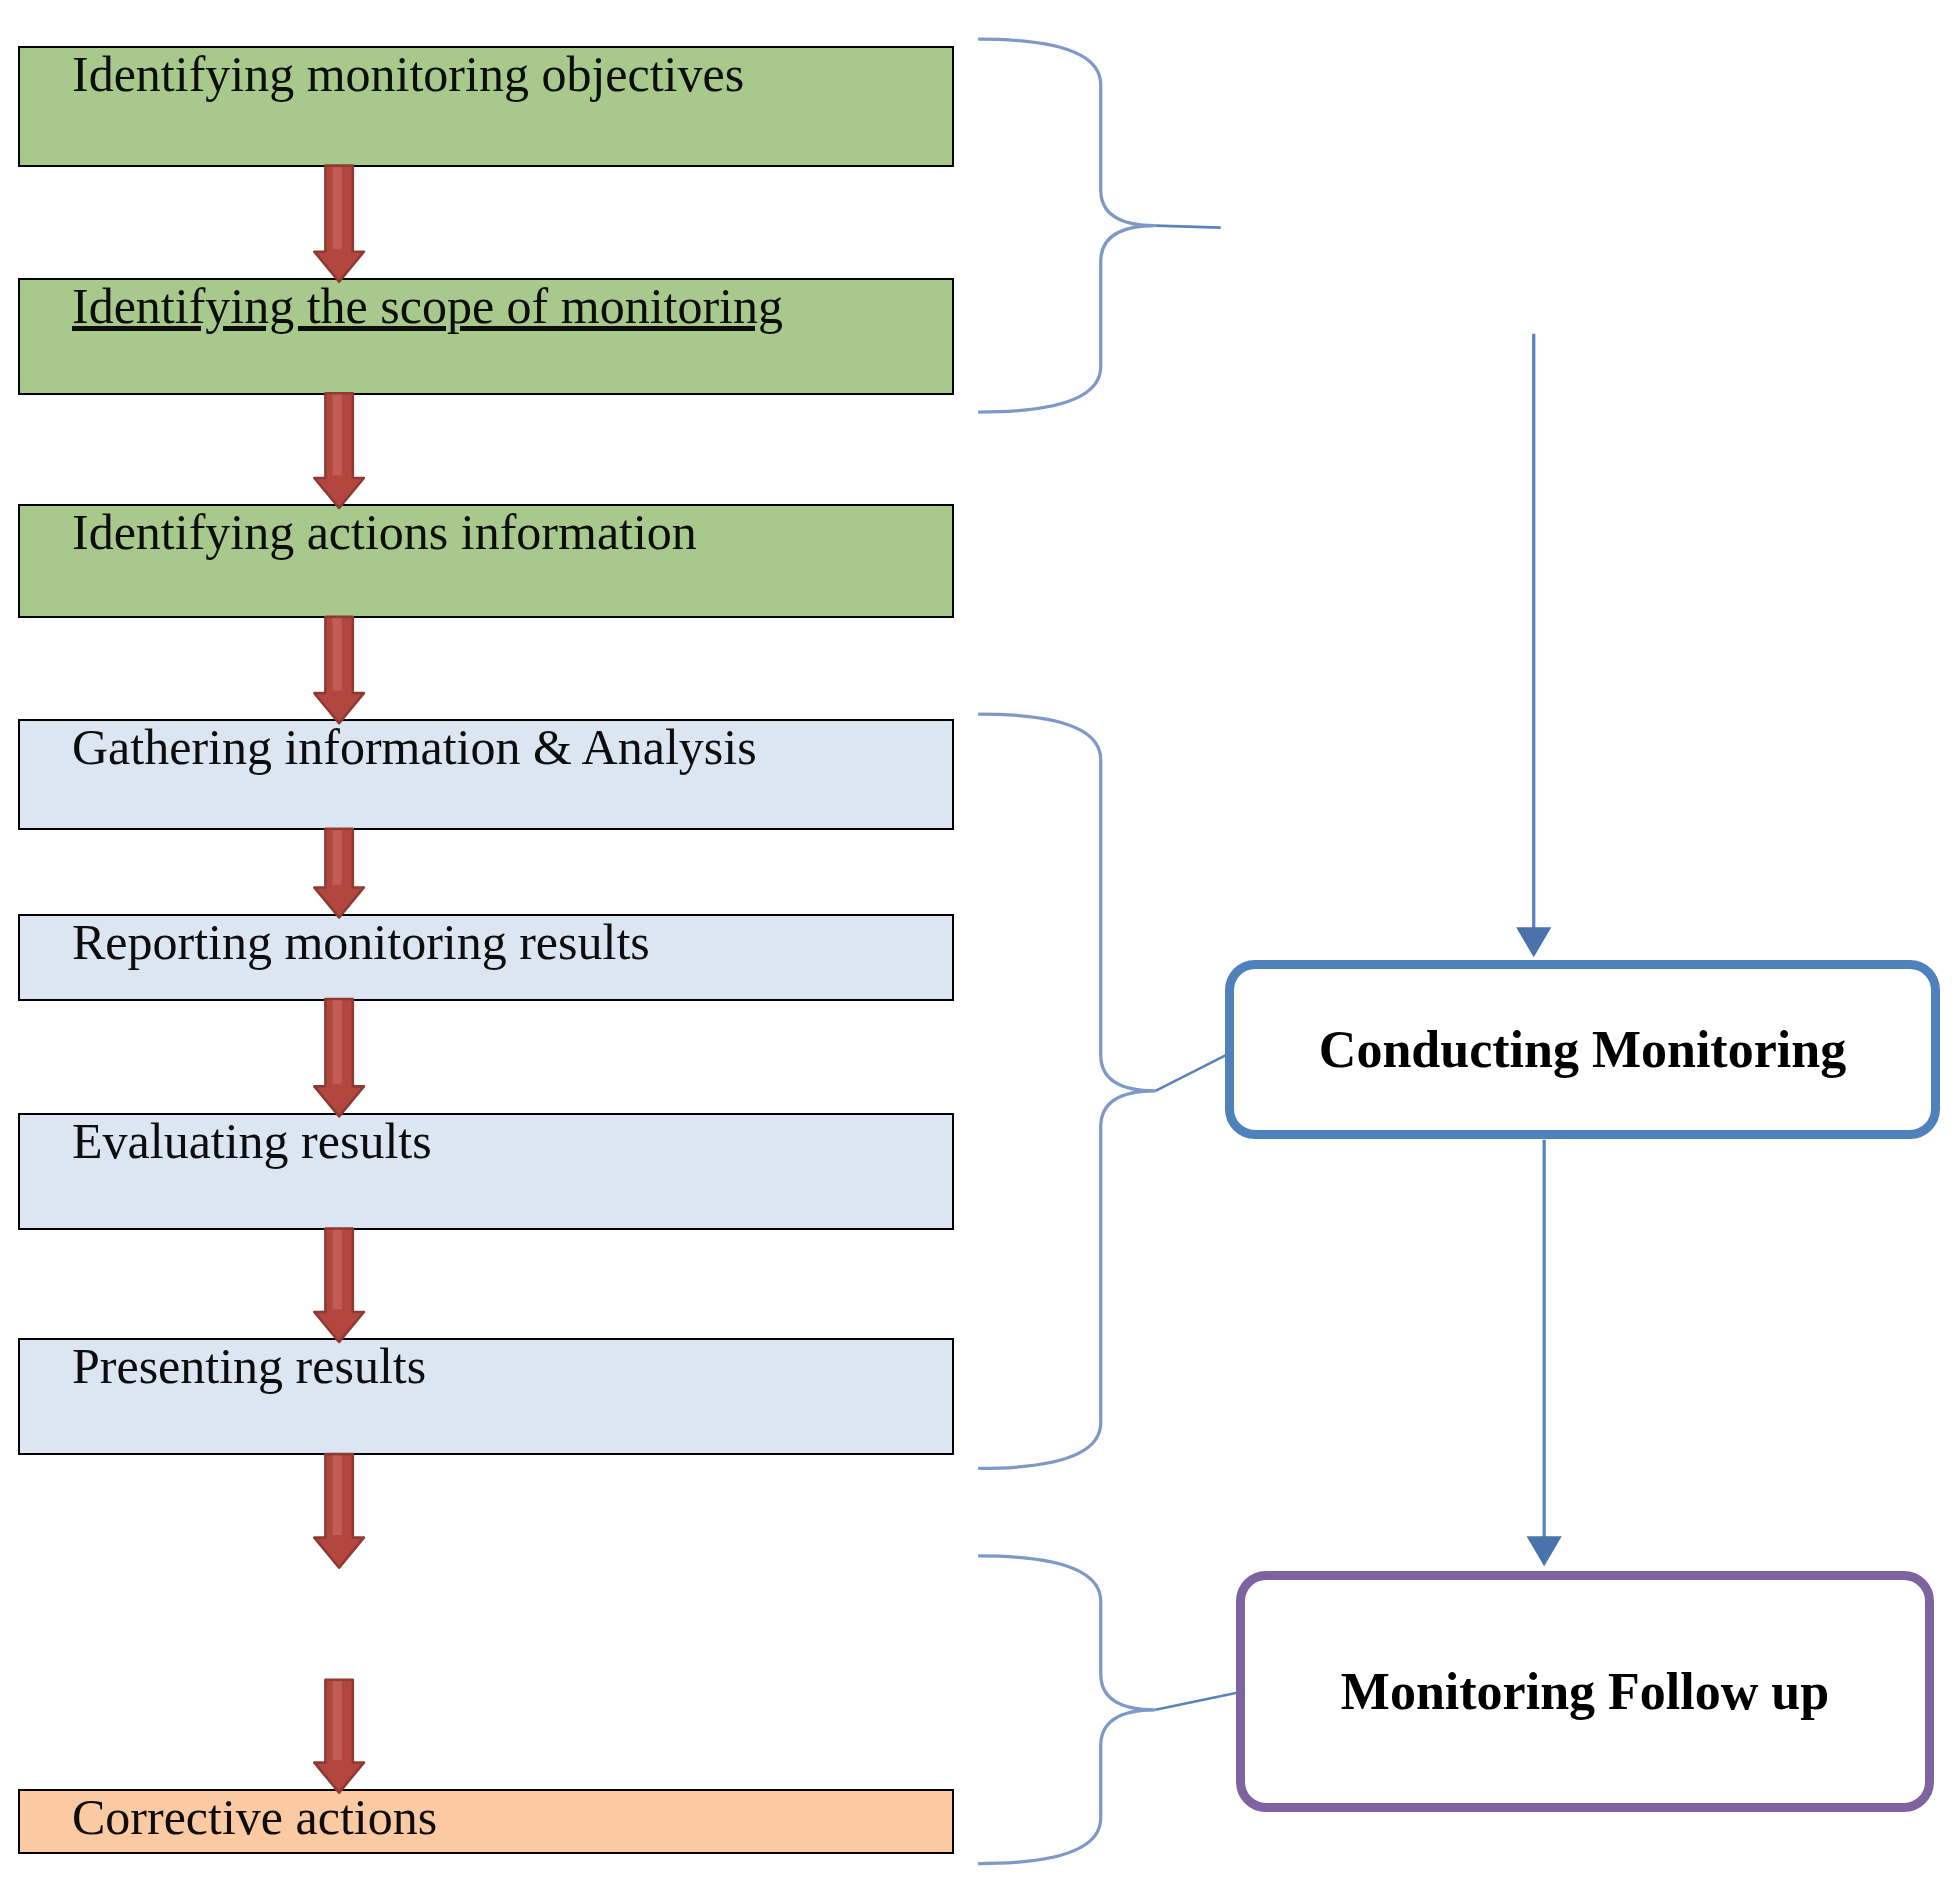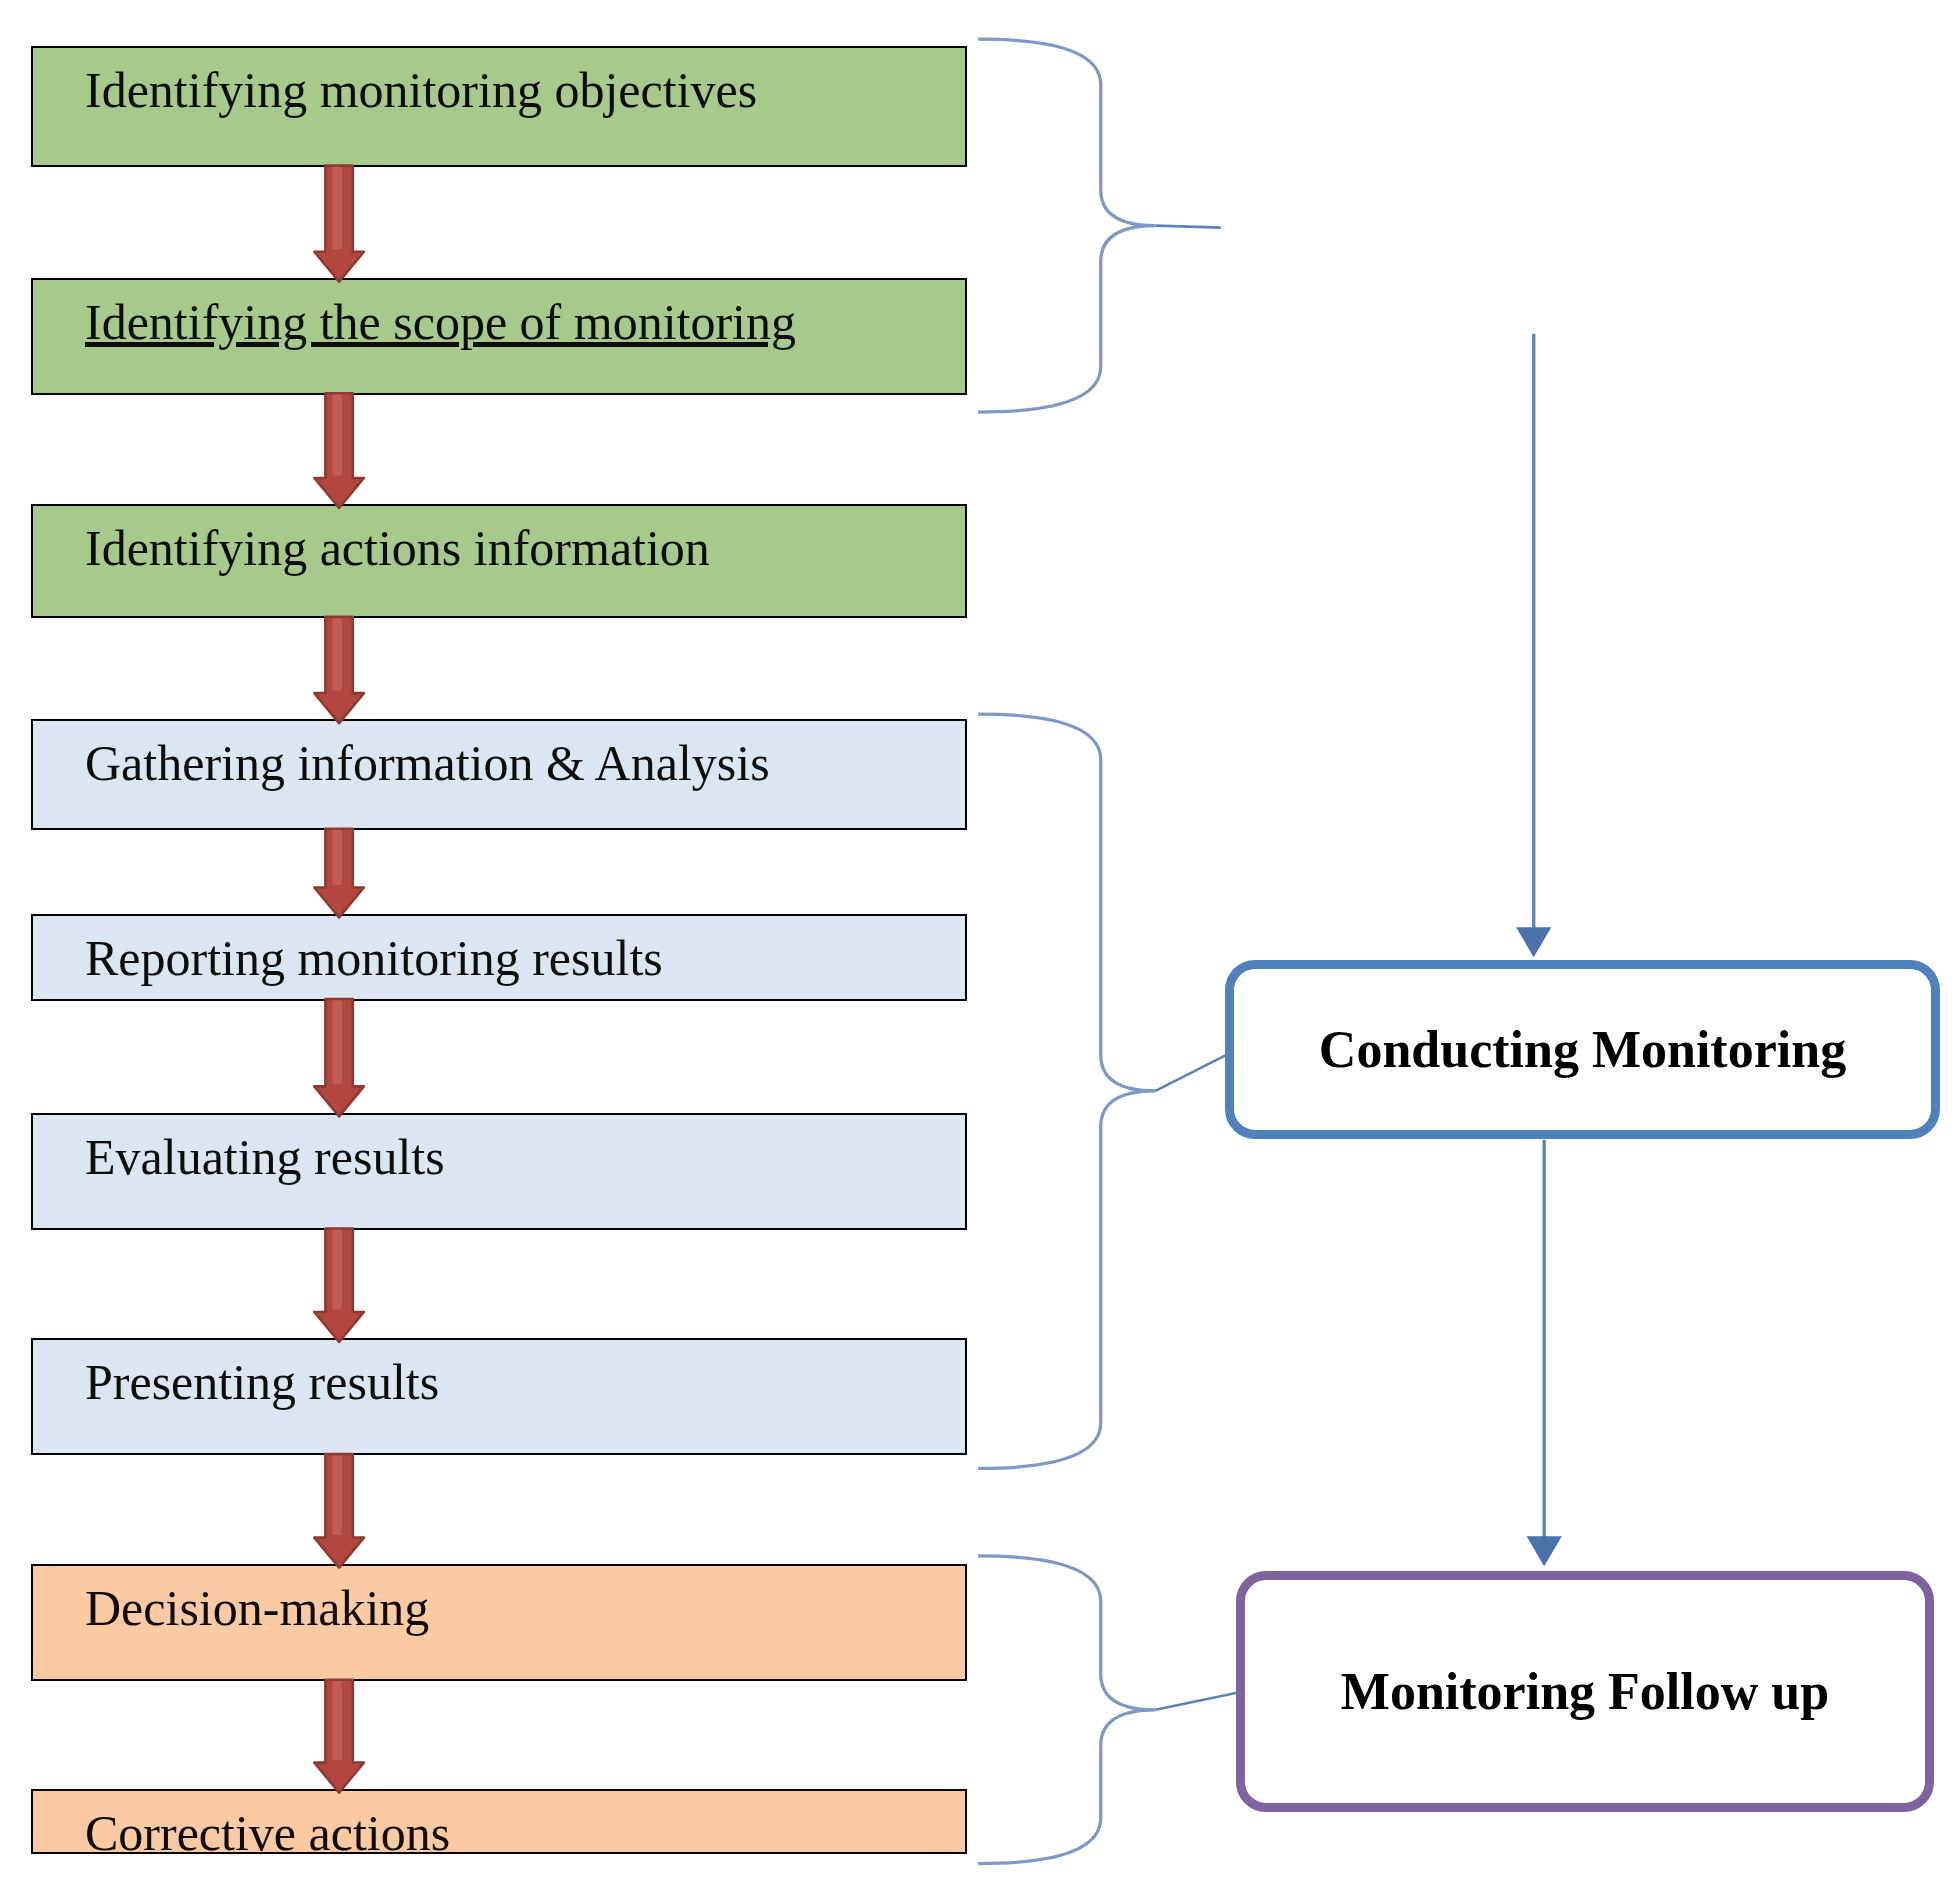--- a/index.html
+++ b/index.html
@@ -6,25 +6,25 @@
   #canvas{
     position:relative;
     width:1955px;
     height:1878px;
     background:#ffffff;
     font-family:"Liberation Serif","DejaVu Serif",serif;
     overflow:hidden;
   }
   .pbox{
     position:absolute;
-    left:31px;
+    left:18px;
     width:936px;
     border:2.6px solid #000000;
     box-sizing:border-box;
-    padding:16px 13px 0 52px;
+    padding:0 13px 0 52px;
     font-size:50px;
     line-height:1.05;
     color:#0d0d0d;
     white-space:nowrap;
   }
   .gbox{
     position:absolute;
     box-sizing:border-box;
     background:#ffffff;
     border-radius:30px;
@@ -49,21 +49,20 @@
 
 <div id="canvas">
 
   <div class="pbox" id="p0" style="top: 46px; height: 121px; background: rgb(167, 201, 139); border-color: rgb(0, 0, 0); color: rgb(13, 13, 13);">Identifying monitoring objectives</div>
   <div class="pbox" id="p1" style="top: 278px; height: 117px; background: rgb(167, 201, 139); border-color: rgb(0, 0, 0); color: rgb(13, 13, 13); text-decoration: underline;">Identifying the scope of monitoring</div>
   <div class="pbox" id="p2" style="top: 504px; height: 114px; background: rgb(167, 201, 139); border-color: rgb(0, 0, 0); color: rgb(13, 13, 13);">Identifying actions information</div>
   <div class="pbox" id="p3" style="top: 719px; height: 111px; background: rgb(220, 230, 242); border-color: rgb(0, 0, 0); color: rgb(13, 13, 13);">Gathering information &amp; Analysis</div>
   <div class="pbox" id="p4" style="top: 914px; height: 87px; background: rgb(220, 230, 242); border-color: rgb(0, 0, 0); color: rgb(13, 13, 13);">Reporting monitoring results</div>
   <div class="pbox" id="p5" style="top: 1113px; height: 117px; background: rgb(220, 230, 242); border-color: rgb(0, 0, 0); color: rgb(13, 13, 13);">Evaluating results</div>
   <div class="pbox" id="p6" style="top: 1338px; height: 117px; background: rgb(220, 230, 242); border-color: rgb(0, 0, 0); color: rgb(13, 13, 13);">Presenting results</div>
-  <div class="pbox" id="p7" style="top: 1564px; height: 117px; background: rgb(251, 202, 162); border-color: rgb(0, 0, 0); color: rgb(13, 13, 13);">Decision-making</div>
   <div class="pbox" id="p8" style="top: 1789px; height: 65px; background: rgb(251, 202, 162); border-color: rgb(0, 0, 0); color: rgb(13, 13, 13);">Corrective actions</div>
 
   <div class="gbox" id="g1" style="left: 1225px; top: 960px; width: 715px; height: 179px; border: 9px solid rgb(79, 129, 189);">Conducting Monitoring</div>
   <div class="gbox" id="g2" style="left: 1236px; top: 1571px; width: 698px; height: 241px; border: 9px solid rgb(127, 99, 161);">Monitoring Follow up</div>
 
   <svg id="overlay" xmlns="http://www.w3.org/2000/svg" viewBox="0 0 2998 2880">
       <polygon points="499,254 541,254 541,386 558,386 520,432 482,386 499,386" fill="#b3473f" stroke="#8e3a33" stroke-width="4" stroke-linejoin="round"></polygon>
       <rect x="510" y="256" width="14" height="126" fill="#c96a5e" opacity="0.65"></rect>
       <polygon points="499,603 541,603 541,733 558,733 520,779 482,733 499,733" fill="#b3473f" stroke="#8e3a33" stroke-width="4" stroke-linejoin="round"></polygon>
       <rect x="510" y="605" width="14" height="124" fill="#c96a5e" opacity="0.65"></rect>

